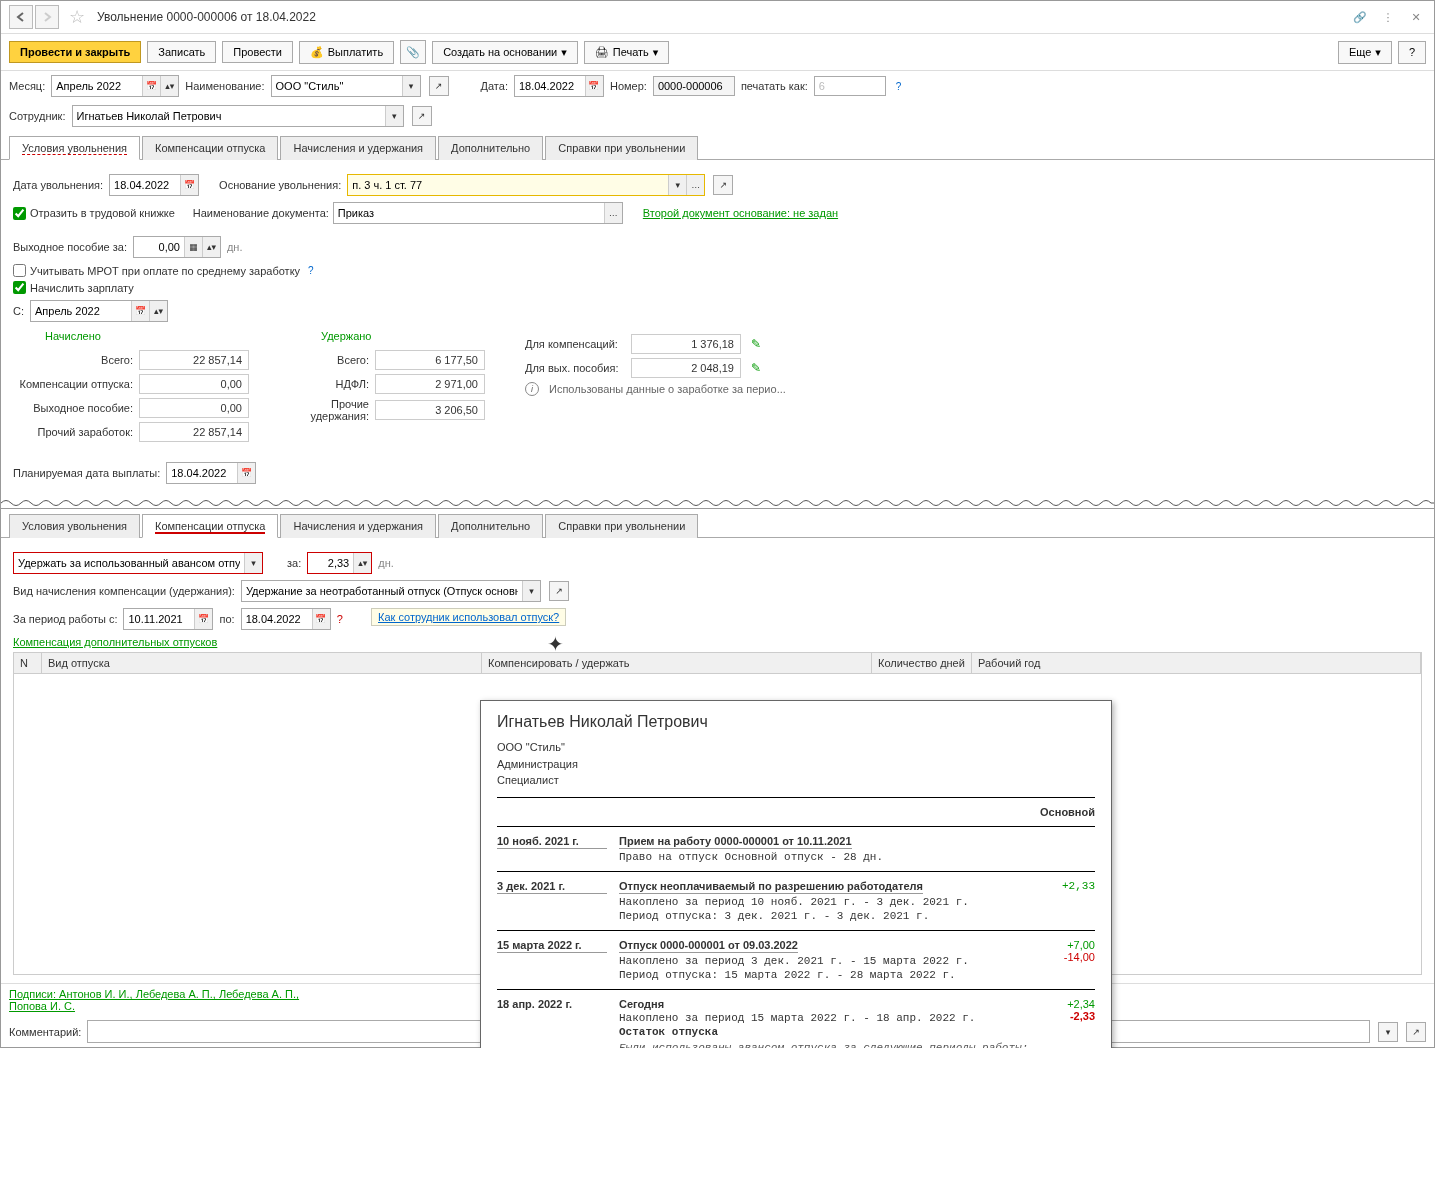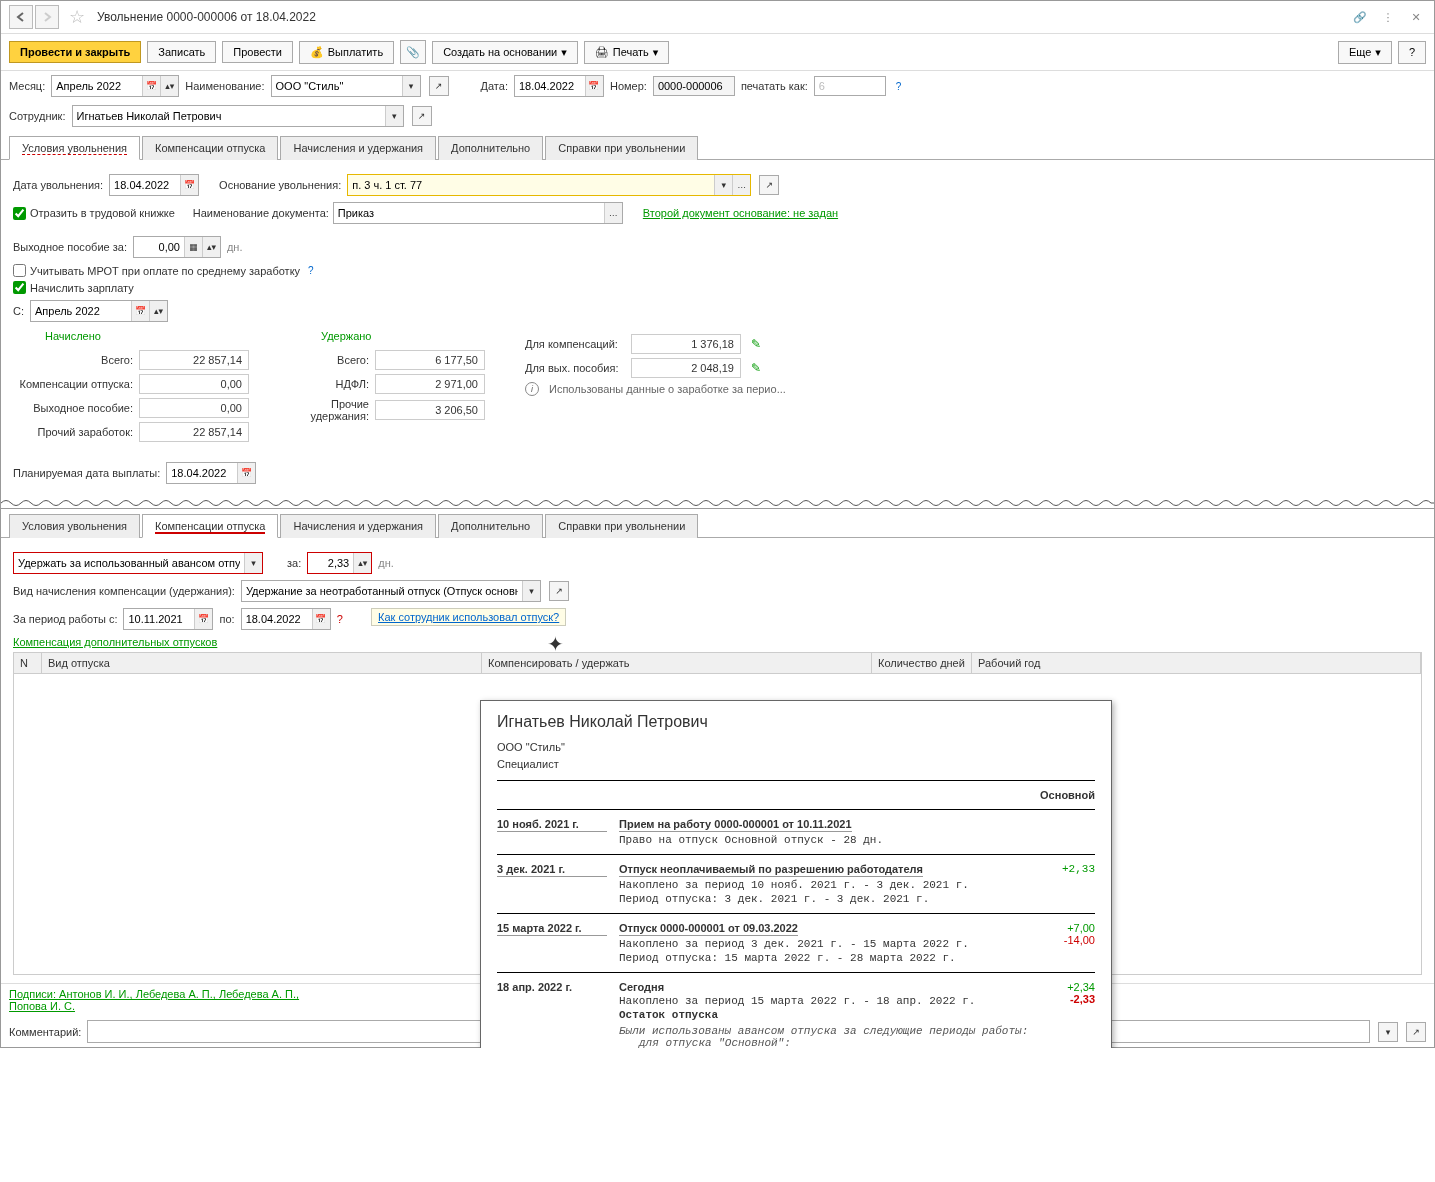--- a/index.html
+++ b/index.html
@@ -187,21 +187,21 @@
   <div class="content">
     <div class="form-row">
       <span class="label">Дата увольнения:</span>
       <span class="input-group">
         <input style="width: 70px;" value="18.04.2022">
         <span class="mini-btn">📅</span>
       </span>
       <span style="width:8px"></span>
       <span class="label">Основание увольнения:</span>
       <span class="input-group yellow-highlight">
-        <input style="width: 366px; background: rgb(255, 253, 230);" value="п. 3 ч. 1 ст. 77">
+        <input style="width: 320px; background: rgb(255, 253, 230);" value="п. 3 ч. 1 ст. 77">
         <span class="mini-btn">▾</span>
         <span class="mini-btn">…</span>
       </span>
       <span class="ext-btn">↗</span>
     </div>
 
     <div class="checkbox-row">
       <input type="checkbox" checked="" style="">
       <span>Отразить в трудовой книжке</span>
       <span style="width:10px"></span>
@@ -372,20 +372,21 @@
           <div class="th" style="width:390px">Компенсировать / удержать</div>
           <div class="th" style="width:100px">Количество дней</div>
           <div class="th" style="flex:1">Рабочий год</div>
         </div>
         <div class="table-body">
 
           <div class="popup">
             <h3>Игнатьев Николай Петрович</h3>
             <div class="sub">
               <div>ООО "Стиль"</div>
+              <div>Администрация</div>
               <div>Специалист</div>
             </div>
             <hr>
             <div class="sect-title">Основной</div>
             <hr>
             <div class="event-row">
               <div class="event-date">10 нояб. 2021 г.</div>
               <div class="event-body">
                 <span class="event-title">Прием на работу 0000-000001 от 10.11.2021</span>
                 <div class="event-detail">Право на отпуск Основной отпуск - 28 дн.</div>

